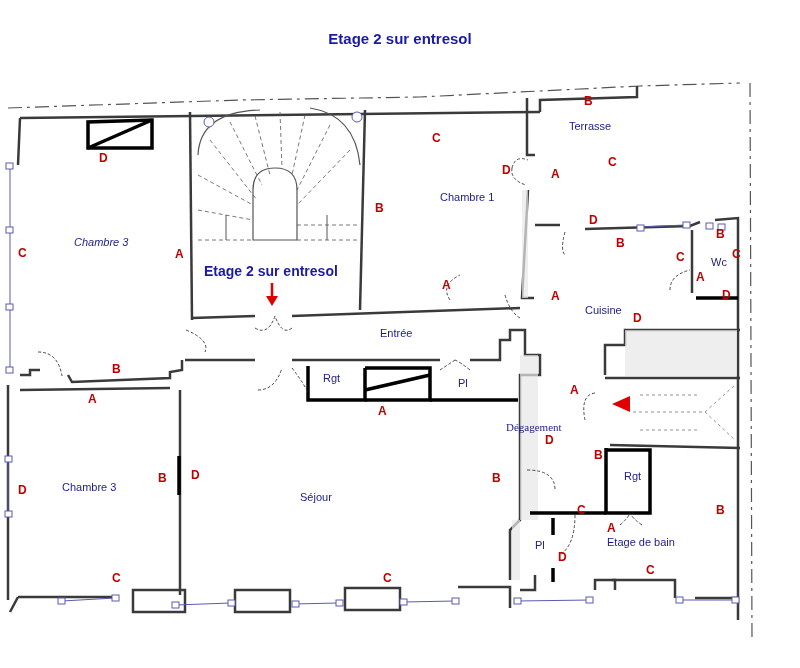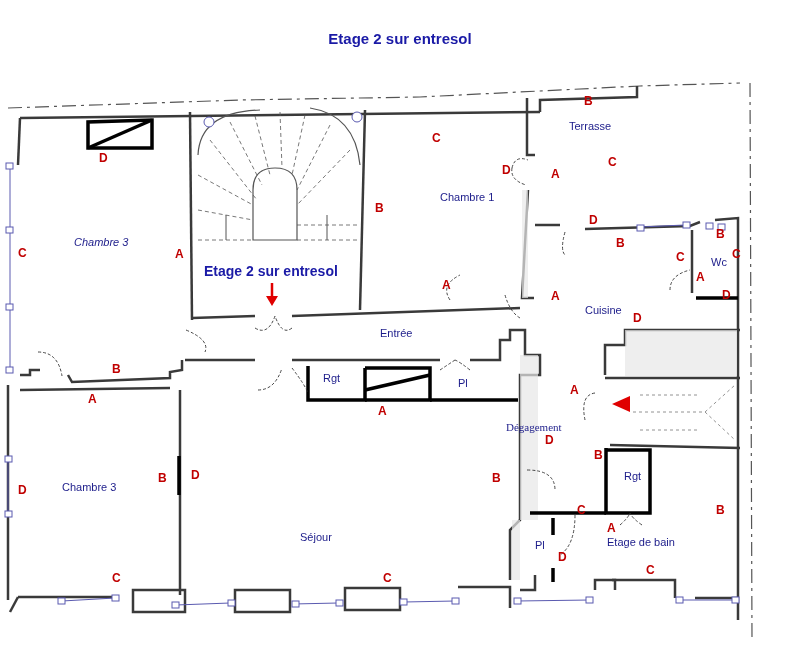--- a/index.html
+++ b/index.html
@@ -181,21 +181,21 @@
     <div class="room" style="left: 74px; top: 236px; font-style: italic;">Chambre 3</div>
     <div class="room" style="left: 440px; top: 191px;">Chambre 1</div>
     <div class="room" style="left: 569px; top: 120px; text-align: center;">Terrasse</div>
     <div class="room" style="left: 585px; top: 277px; margin-top: 27px;">Cuisine</div>
     <div class="room" style="left: 711px; top: 256px;">Wc</div>
     <div class="room" style="left: 336px; top: 327px; padding-left: 44px;">Entrée</div>
     <div class="room" style="left: 323px; top: 372px;">Rgt</div>
     <div class="room" style="left: 458px; top: 377px;">Pl</div>
     <div class="room" style="left: 506px; top: 421px; font-family: Liberation Serif, serif;">Dégagement</div>
     <div class="room" style="left: 62px; top: 481px;">Chambre 3</div>
-    <div class="room" style="left: 300px; top: 491px; margin-top: 40px;">Séjour</div>
+    <div class="room" style="left: 300px; top: 491px;">Séjour</div>
     <div class="room" style="left: 624px; top: 470px;">Rgt</div>
     <div class="room" style="left: 535px; top: 539px;">Pl</div>
     <div class="room" style="left: 607px; top: 536px;">Etage de bain</div>
   </div>
 <div id="wall-layer">
     <div class="wl" style="left: 99px; top: 151px;">D</div>
     <div class="wl" style="left: 432px; top: 131px;">C</div>
     <div class="wl" style="left: 584px; top: 94px;">B</div>
     <div class="wl" style="left: 608px; top: 155px;">C</div>
     <div class="wl" style="left: 502px; top: 163px;">D</div>

